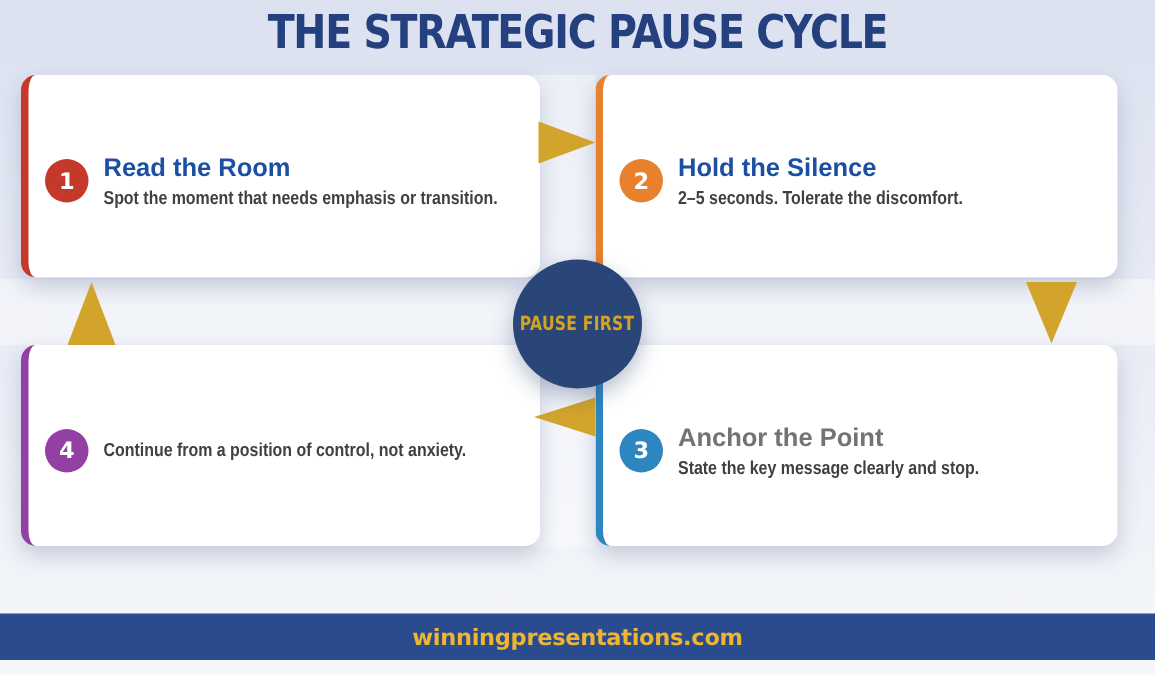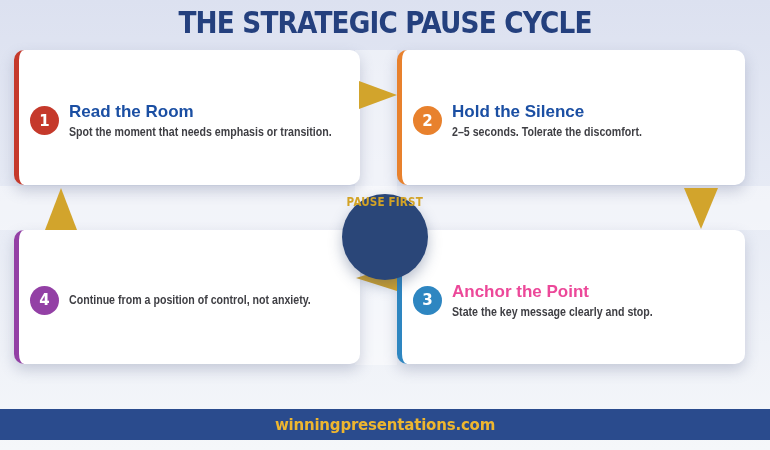--- a/index.html
+++ b/index.html
@@ -51,23 +51,23 @@
   .arrow-down { left:684px; top:188px;
     border-left:17px solid transparent; border-right:17px solid transparent;
     border-top:41px solid #d2a42c; }
   .arrow-left { left:356px; top:265px; z-index:4;
     border-top:13px solid transparent; border-bottom:13px solid transparent;
     border-right:41px solid #d2a42c; }
   .arrow-up { left:45px; top:188px;
     border-left:16px solid transparent; border-right:16px solid transparent;
     border-bottom:42px solid #d2a42c; }
   .center-badge {
-    position:absolute; left:342px; top:194px; width:86px; height:86px;
+    position:absolute; left:342px; top:173px; width:86px; height:86px;
     border-radius:50%; z-index:5;
-    display:flex; justify-content:center;
+    display:flex; align-items:center; justify-content:center;
     box-shadow:0 6px 14px rgba(50,70,110,0.35);
   }
   .center-label {
     font-family:"DejaVu Sans", sans-serif;
     font-size:13px; font-weight:800; letter-spacing:.2px; white-space:nowrap;
     transform:scaleX(.8);
   }
   .footer-rule { position:absolute; left:0; top:417px; width:770px; height:2px; }
   .footer-bar {
     position:absolute; left:0; top:409px; width:770px; height:31px;
@@ -122,21 +122,21 @@
       </div>
     </div>
   </div>
 
   <div class="card card-br" style="border-left-color: rgb(46, 134, 193);">
     <div class="card-inner">
       <div class="num-badge" style="background-color: rgb(46, 134, 193);">
         <span>3</span>
       </div>
       <div class="card-text">
-        <div class="card-title" style="color: #ec4899;">Anchor the Point</div>
+        <div class="card-title" style="color: #737373;">Anchor the Point</div>
         <div class="card-desc" style="color: rgb(63, 63, 68);">State the key message clearly and stop.</div>
       </div>
     </div>
   </div>
 
   <div class="arrow arrow-right" style="border-left-color: rgb(210, 164, 44);"></div>
   <div class="arrow arrow-down" style="border-top-color: rgb(210, 164, 44);"></div>
   <div class="arrow arrow-left" style="border-right-color: rgb(210, 164, 44);"></div>
   <div class="arrow arrow-up" style="border-bottom-color: rgb(210, 164, 44);"></div>
 

